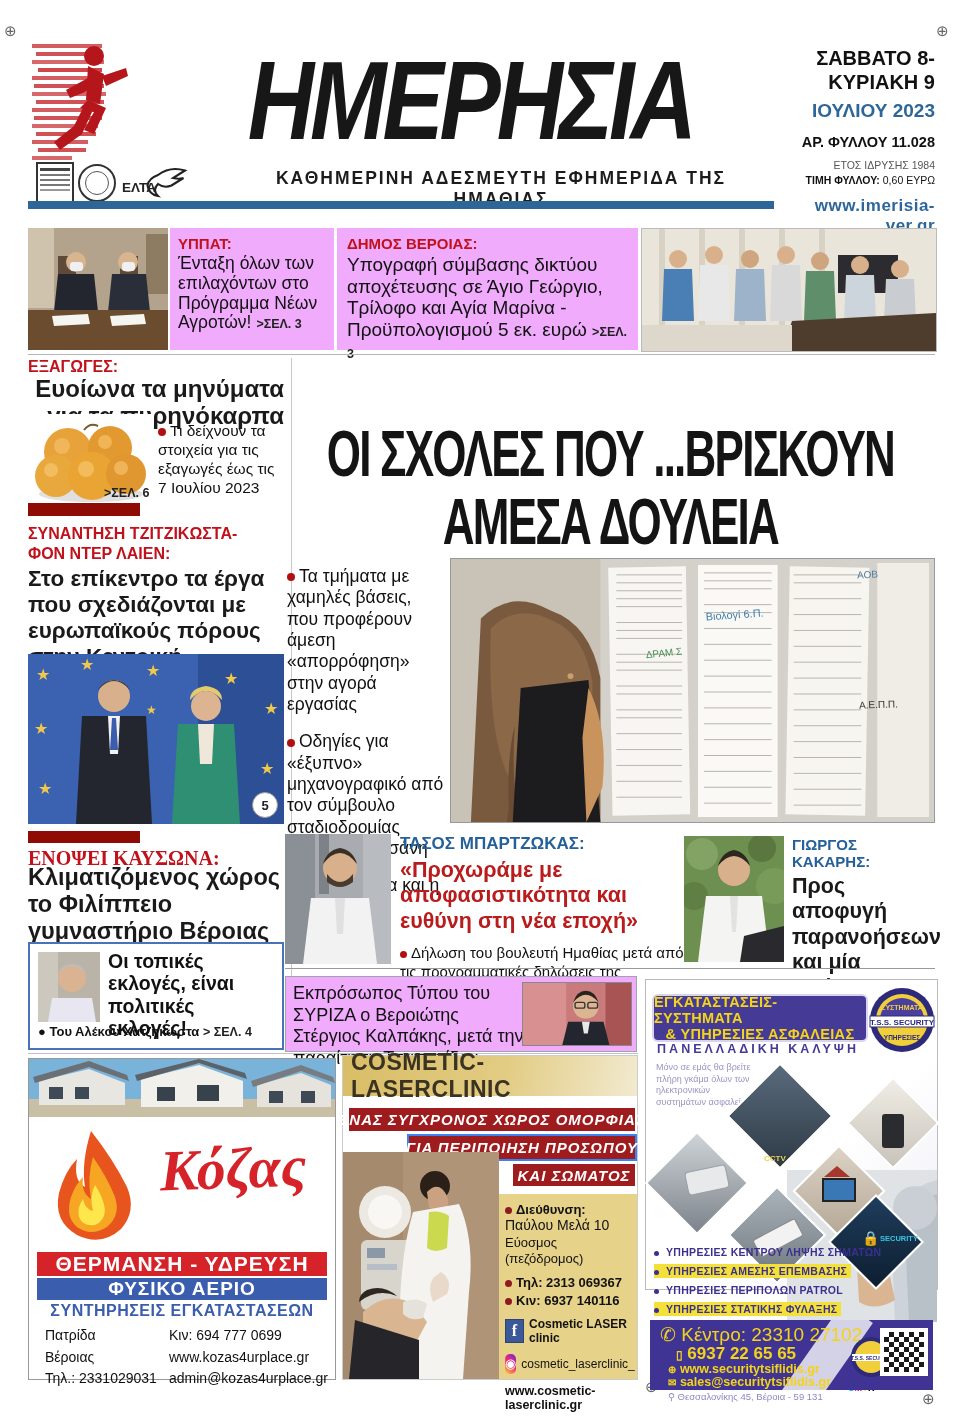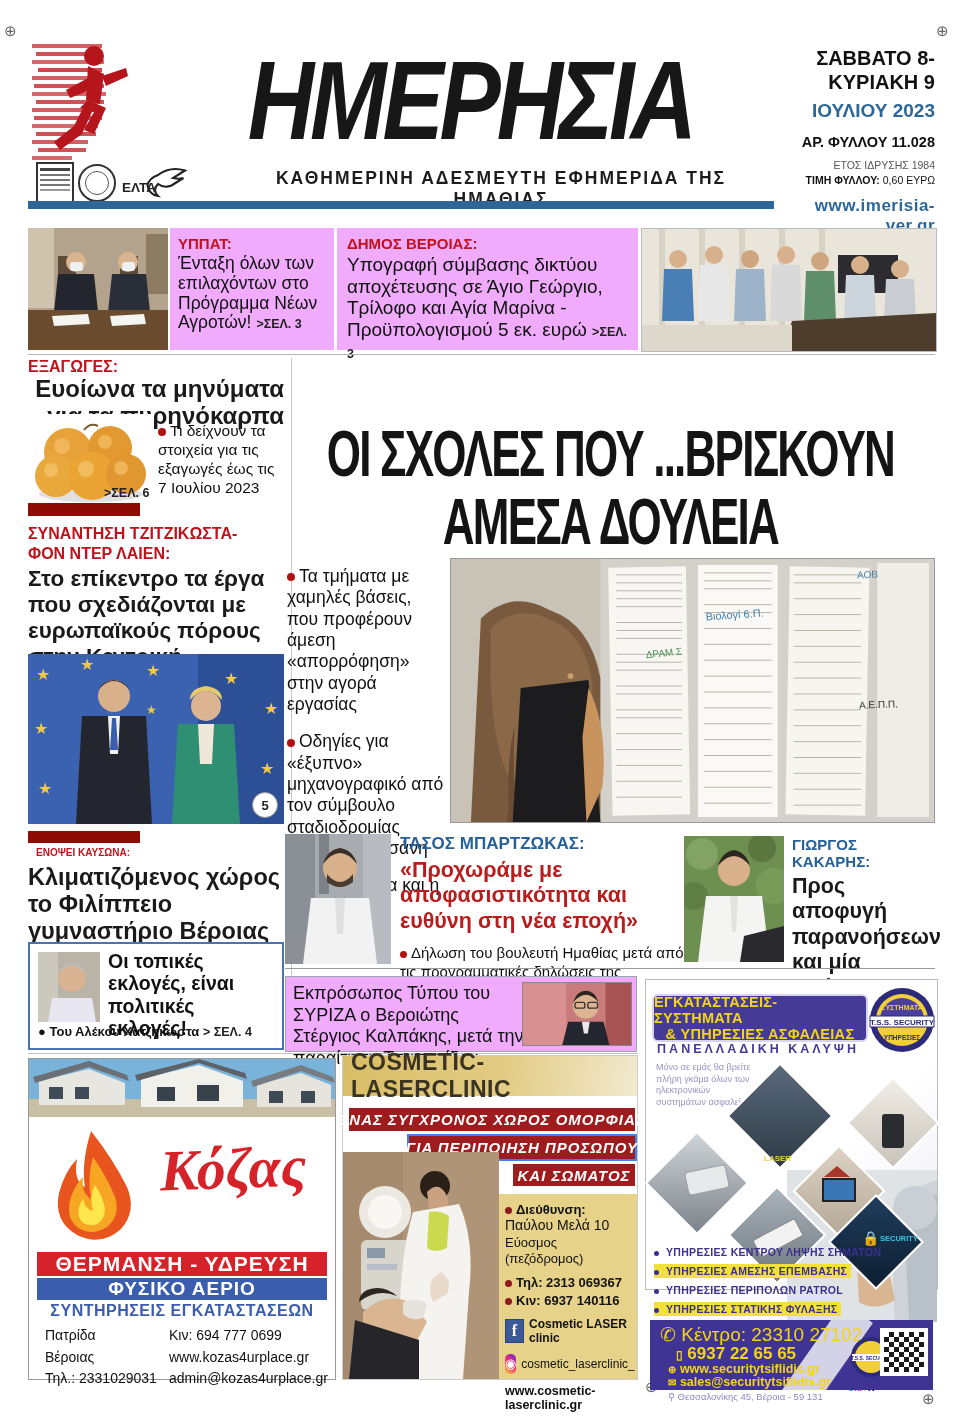--- a/index.html
+++ b/index.html
@@ -235,21 +235,21 @@
       <circle cx="178" cy="52" r="15" fill="#dcb492"></circle>
       <path d="M162 46 Q178 28 194 46 Q194 34 178 32 Q162 34 162 46Z" fill="#e5c96e"></path>
       <path d="M150 70 L206 70 L212 170 L144 170 Z" fill="#2f8f72"></path>
       <path d="M170 70 L186 70 L184 110 L172 110 Z" fill="#efe7da"></path>
     </svg>
     <div class="badge5" style="right:6px;bottom:6px;">5</div>
   </div>
 
   <div class="redbar" style="left:28px;top:831px;width:112px;height:12px;"></div>
 
-  <div class="abs kred" style="left:36px;top:847px;font-size:10px;">ΕΝΟΨΕΙ ΚΑΥΣΩΝΑ:</div>
+  <div class="abs kred" style="left:28px;top:847px;font-size:20px;font-family:Liberation Serif, serif;">ΕΝΟΨΕΙ ΚΑΥΣΩΝΑ:</div>
   <div class="abs" style="left:28px;top:864px;width:256px;font-size:23.5px;font-weight:bold;line-height:1.14;color:#1a1a1a;">
     <span>Κλιματιζόμενος χώρος το Φιλίππειο γυμναστήριο Βέροιας</span> <span class="pgref">&gt;ΣΕΛ. 5</span>
   </div>
 
   <div class="abs" style="left:28px;top:942px;width:256px;height:108px;border:2px solid #4a72b8;background:#fff;box-sizing:border-box;">
     <div class="photo" style="left:8px;top:8px;width:62px;height:70px;">
       <svg viewBox="0 0 62 70" width="62" height="70" preserveAspectRatio="none">
         <rect width="62" height="70" fill="#b9b3a8"></rect>
         <rect x="0" y="0" width="20" height="70" fill="#cdc8bd"></rect>
         <circle cx="34" cy="26" r="14" fill="#d9b392"></circle>
@@ -562,21 +562,21 @@
       <div class="abs" style="left:14px;top:96px;width:70px;height:70px;transform:rotate(45deg);background:linear-gradient(135deg,#cfd4d8,#7c838a);border:2px solid #fff;"></div>
       <div class="abs" style="left:40px;top:118px;width:40px;height:22px;background:#e8e9ea;border-radius:4px;transform:rotate(-12deg);border:1px solid #9aa0a6;"></div>
       <div class="abs" style="left:160px;top:108px;width:62px;height:62px;transform:rotate(45deg);background:linear-gradient(135deg,#dcd3c6,#b5a896);border:2px solid #fff;"></div>
       <div class="abs" style="left:176px;top:128px;width:30px;height:20px;background:#3a78b5;border:2px solid #222;"></div>
       <div class="abs" style="left:178px;top:116px;width:0;height:0;border-left:13px solid transparent;border-right:13px solid transparent;border-bottom:11px solid #a5372c;"></div>
       <div class="abs" style="left:96px;top:150px;width:66px;height:66px;transform:rotate(45deg);background:linear-gradient(135deg,#aab3ba,#6e777e);border:2px solid #fff;"></div>
       <div class="abs" style="left:108px;top:178px;width:46px;height:18px;background:#f2f2f2;border-radius:3px;transform:rotate(-28deg);border:1px solid #888;"></div>
       <div class="abs" style="left:196px;top:158px;width:64px;height:64px;transform:rotate(45deg);background:linear-gradient(135deg,#1f3d5c,#0d1e30);border:2px solid #fff;"></div>
       <div class="abs" style="left:216px;top:180px;font-size:14px;color:#39c6e8;">🔒</div>
       <div class="abs" style="left:234px;top:184px;font-size:7.5px;font-weight:bold;color:#39c6e8;">SECURITY</div>
-      <div class="abs" style="left:118px;top:104px;font-size:8px;font-weight:bold;color:#e8d24a;">LASER</div>
+      <div class="abs" style="left:118px;top:104px;font-size:8px;font-weight:bold;color:#e8d24a;">CCTV</div>
     </div>
 
     <div class="abs" style="left:8px;top:262px;width:240px;">
       <div><span class="svc-row"><span class="dot" style="width:5px;height:5px;background:#3b2f8f;"></span> <span>ΥΠΗΡΕΣΙΕΣ ΚΕΝΤΡΟΥ ΛΗΨΗΣ ΣΗΜΑΤΩΝ</span></span></div>
       <div><span class="svc-row svc-hl"><span class="dot" style="width:5px;height:5px;background:#3b2f8f;"></span> <span>ΥΠΗΡΕΣΙΕΣ ΑΜΕΣΗΣ ΕΠΕΜΒΑΣΗΣ</span></span></div>
       <div><span class="svc-row"><span class="dot" style="width:5px;height:5px;background:#3b2f8f;"></span> <span>ΥΠΗΡΕΣΙΕΣ ΠΕΡΙΠΟΛΩΝ PATROL</span></span></div>
       <div><span class="svc-row svc-hl"><span class="dot" style="width:5px;height:5px;background:#3b2f8f;"></span> <span>ΥΠΗΡΕΣΙΕΣ ΣΤΑΤΙΚΗΣ ΦΥΛΑΞΗΣ</span></span></div>
       <div><span class="svc-row"><span class="dot" style="width:5px;height:5px;background:#3b2f8f;"></span> <span>V.I.P PROTECTION</span></span></div>
       <div><span class="svc-row svc-hl"><span class="dot" style="width:5px;height:5px;background:#3b2f8f;"></span> <span>ΥΠΗΡΕΣΙΕΣ ΠΑΡΑΚΟΛΟΥΘΗΣΗΣ</span></span></div>
     </div>

